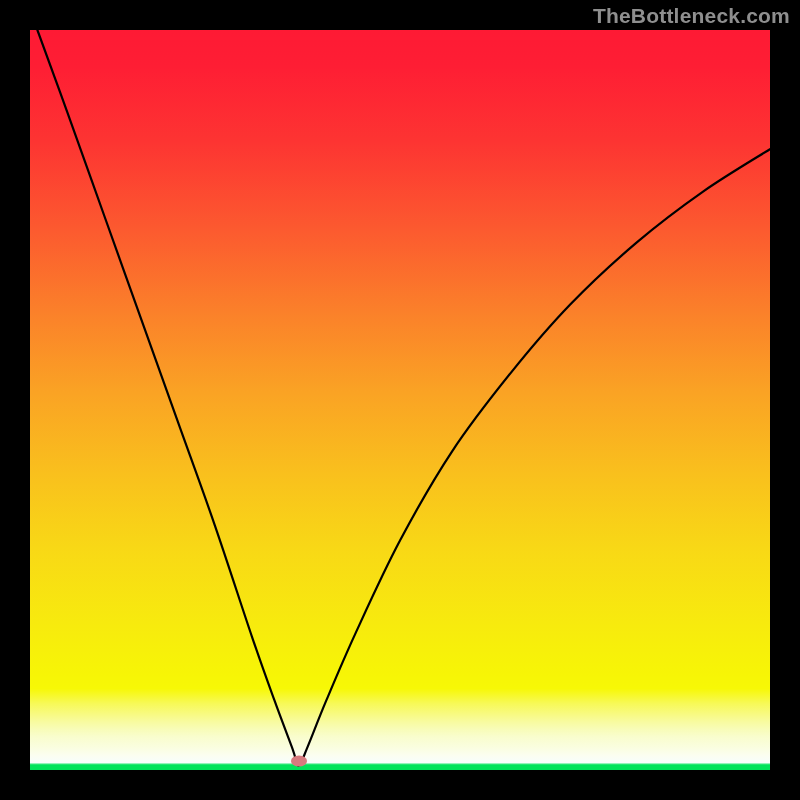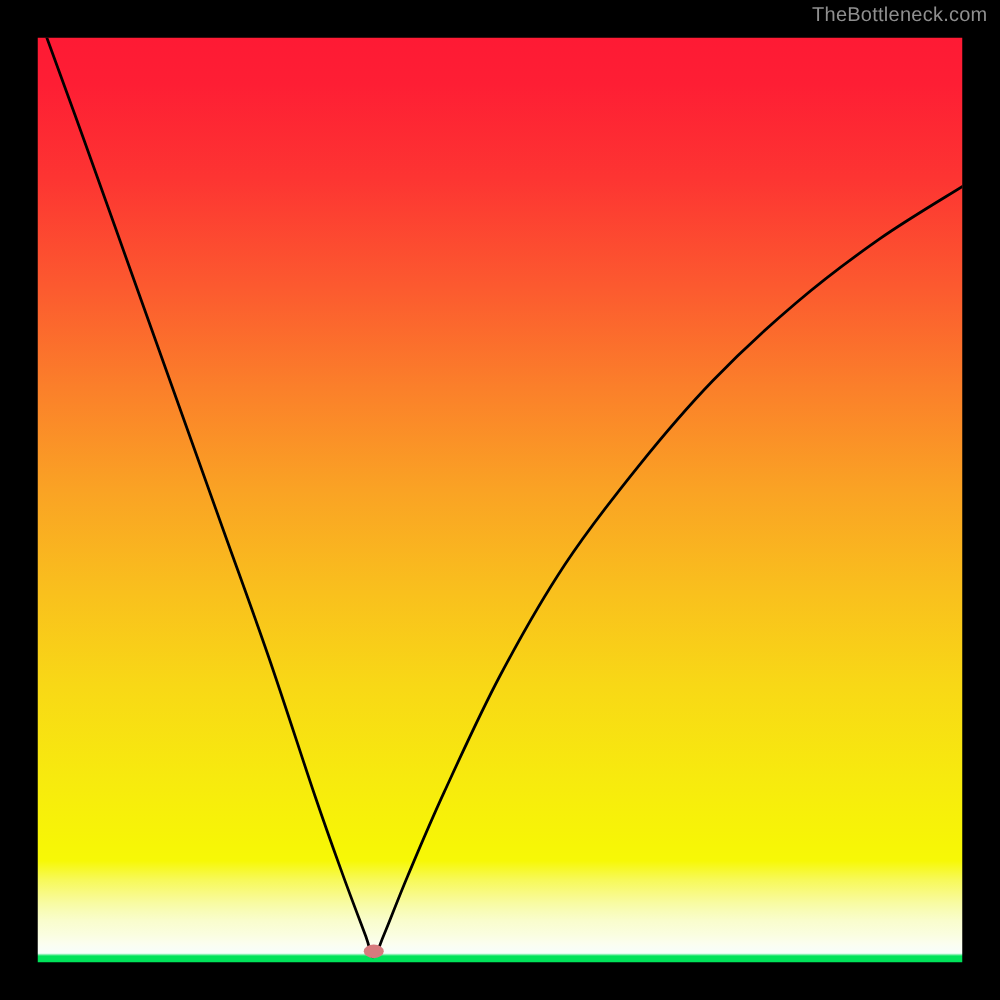--- a/index.html
+++ b/index.html
@@ -71,22 +71,22 @@
     height: 11px;
     border-radius: 50% / 50%;
     background: #d77a7e;
     transform: translate(-50%, -50%);
   }
   .watermark {
     position: absolute;
     top: 4px;
     right: 10px;
     color: #8f8f8f;
-    font-size: 16px;
-    font-weight: 400;
+    font-size: 21px;
+    font-weight: 700;
     letter-spacing: 0.2px;
   }
 </style>
 </head>
 <body>
 
 <div class="frame">
 
   <div class="watermark">TheBottleneck.com</div>
 

